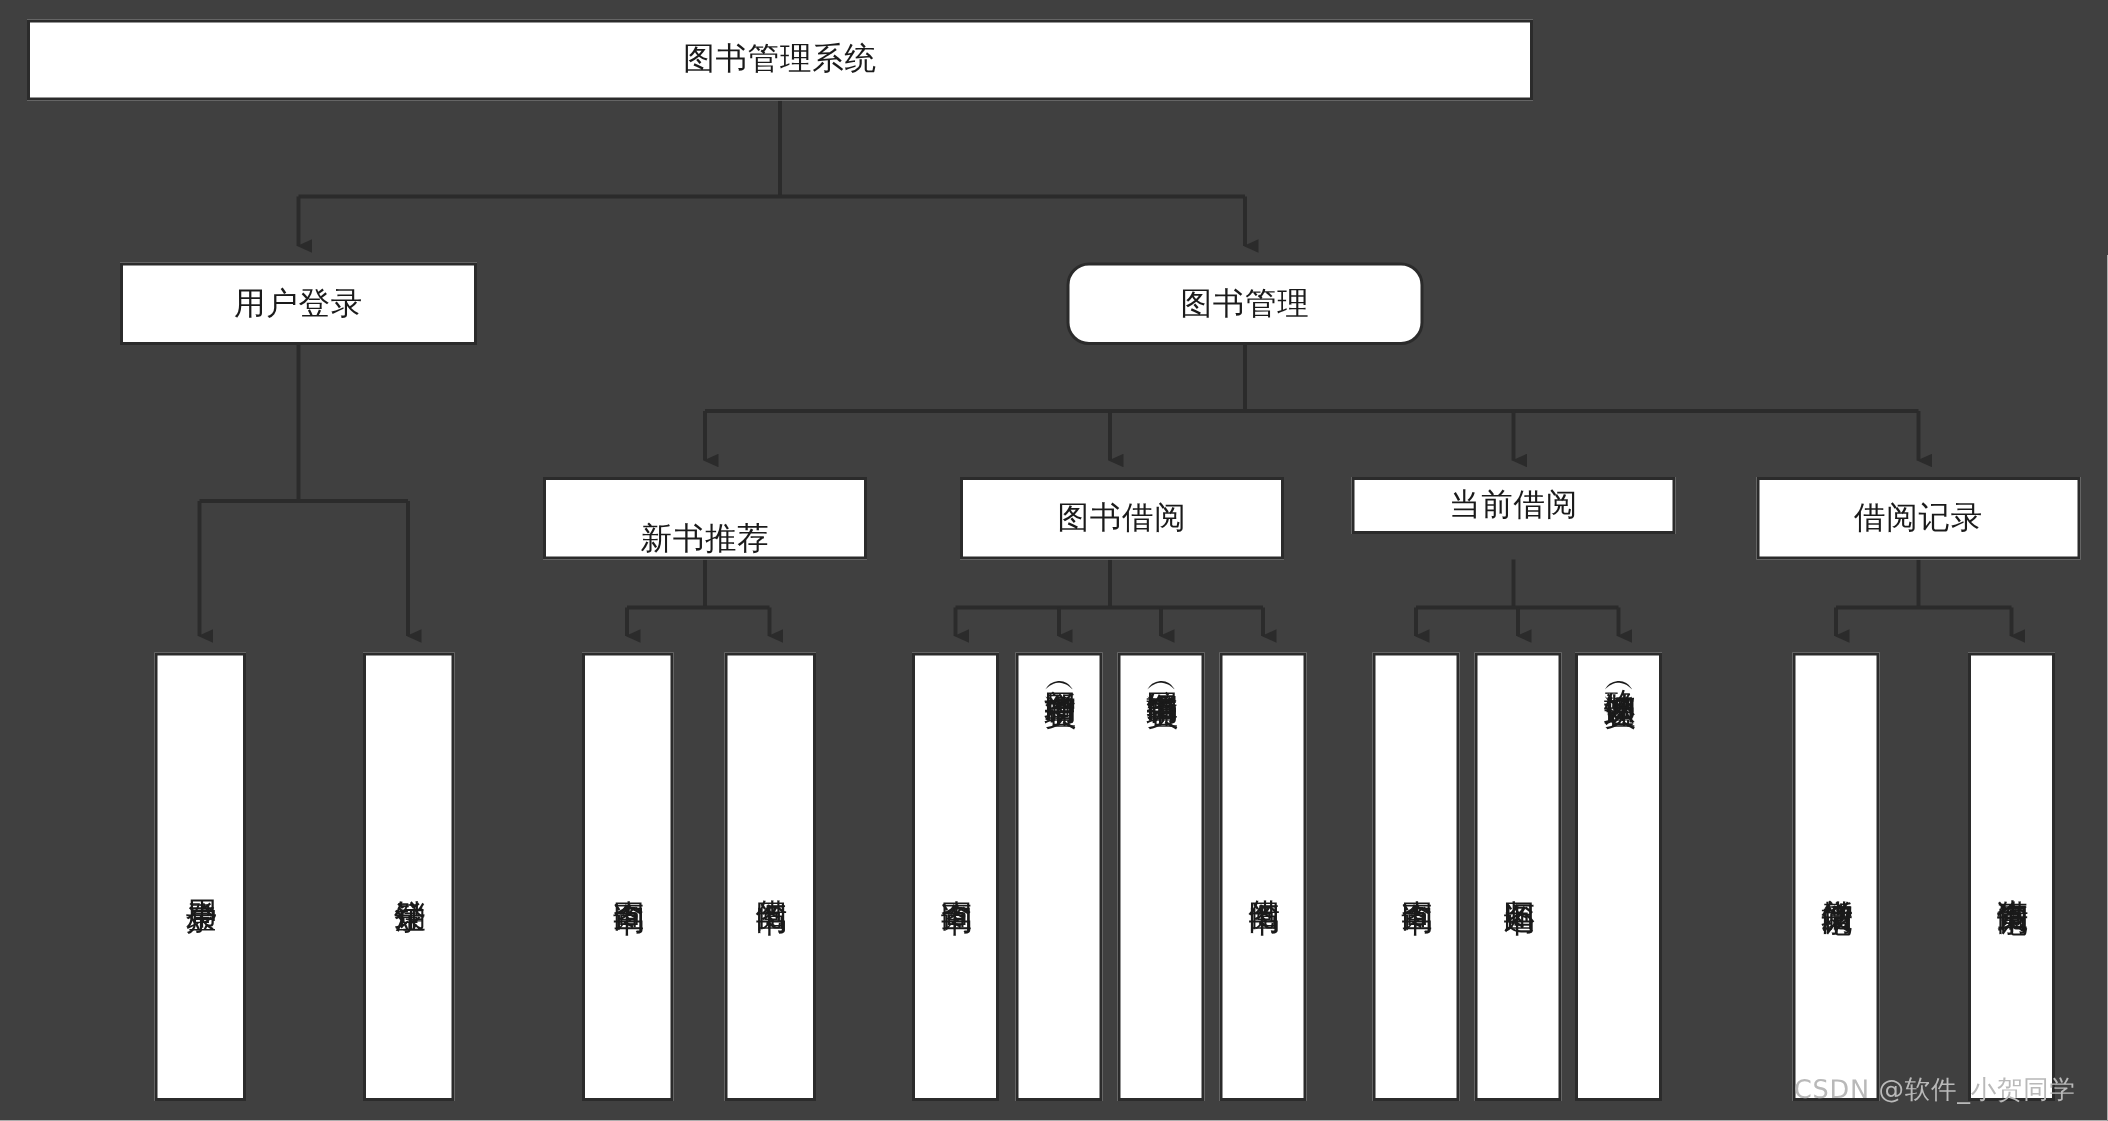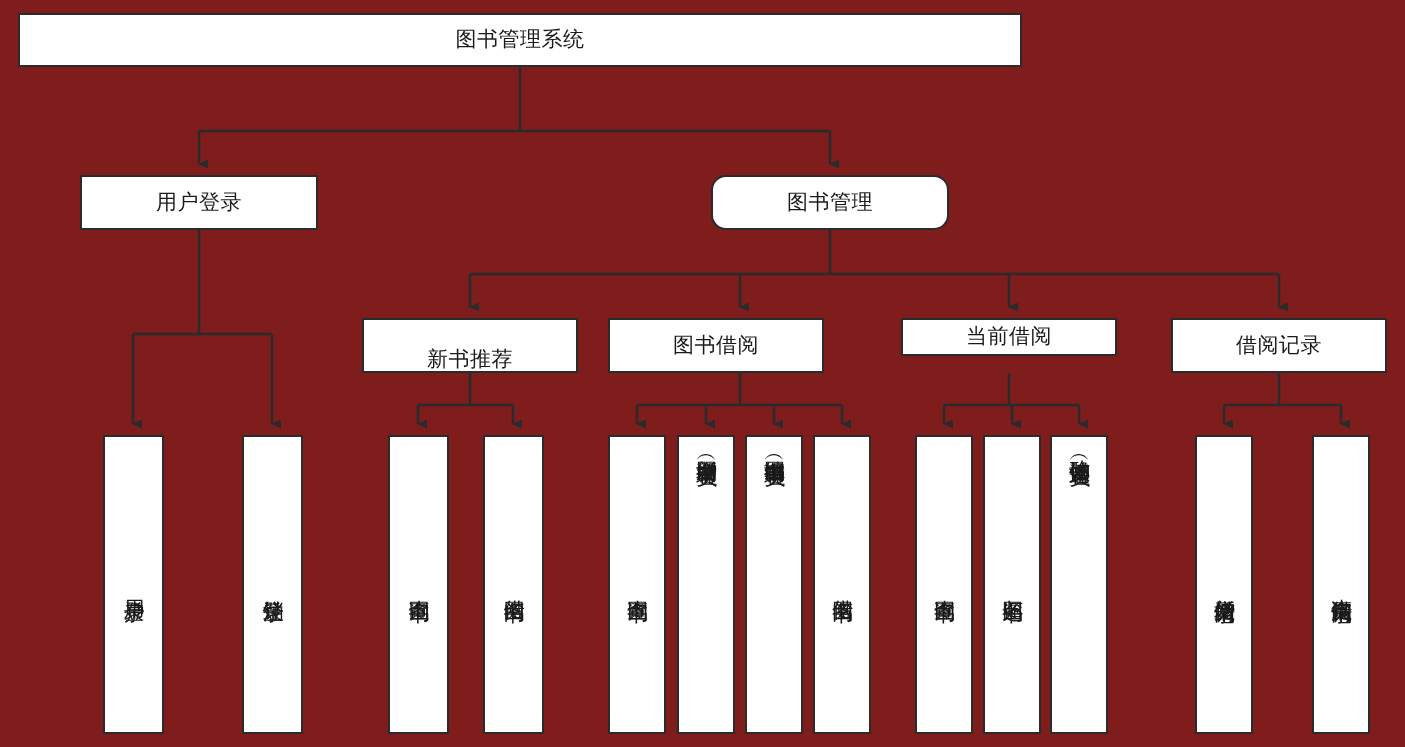--- a/index.html
+++ b/index.html
@@ -7,21 +7,21 @@
     padding: 0;
     background: #ffffff;
   }
   body {
     font-family: "DejaVu Sans", "Liberation Sans", sans-serif;
   }
   #canvas {
     position: relative;
     width: 1405px;
     height: 747px;
-    background: #7f1d1d;
+    background: #404040;
     overflow: hidden;
   }
   #wires {
     position: absolute;
     left: 0;
     top: 0;
     width: 1405px;
     height: 747px;
     pointer-events: none;
   }
@@ -122,21 +122,21 @@
       </div>
       <div class="node horizontal" style="left: 80px; top: 175px; width: 238px; height: 55px;">
         <span class="node-label">用户登录</span>
       </div>
       <div class="node horizontal" style="left: 711px; top: 175px; width: 238px; height: 55px; border-radius: 15px;">
         <span class="node-label">图书管理</span>
       </div>
       <div class="node horizontal" style="left: 362px; top: 318px; width: 216px; height: 55px; align-items: flex-end;">
         <span class="node-label">新书推荐</span>
       </div>
-      <div class="node horizontal" style="left: 608px; top: 318px; width: 216px; height: 55px;">
+      <div class="node horizontal" style="left: 640px; top: 318px; width: 216px; height: 55px;">
         <span class="node-label">图书借阅</span>
       </div>
       <div class="node horizontal" style="left: 901px; top: 318px; width: 216px; height: 38px;">
         <span class="node-label">当前借阅</span>
       </div>
       <div class="node horizontal" style="left: 1171px; top: 318px; width: 216px; height: 55px;">
         <span class="node-label">借阅记录</span>
       </div>
       <div class="node vertical centered" style="left: 103px; top: 435px; width: 61px; height: 299px;">
         <span class="node-label">用户登录</span>
@@ -172,14 +172,15 @@
         <span class="node-label">确认归还（管理员）</span>
       </div>
       <div class="node vertical centered" style="left: 1195px; top: 435px; width: 58px; height: 299px;">
         <span class="node-label">新增借阅记录</span>
       </div>
       <div class="node vertical centered" style="left: 1312px; top: 435px; width: 58px; height: 299px;">
         <span class="node-label">查询借阅记录</span>
       </div>
     </div>
 
+  <div class="watermark" style="left: 1196px; top: 715px; color: rgb(185, 185, 185);">CSDN @软件_小贺同学</div>
 
 </div>
 
 </body></html>

